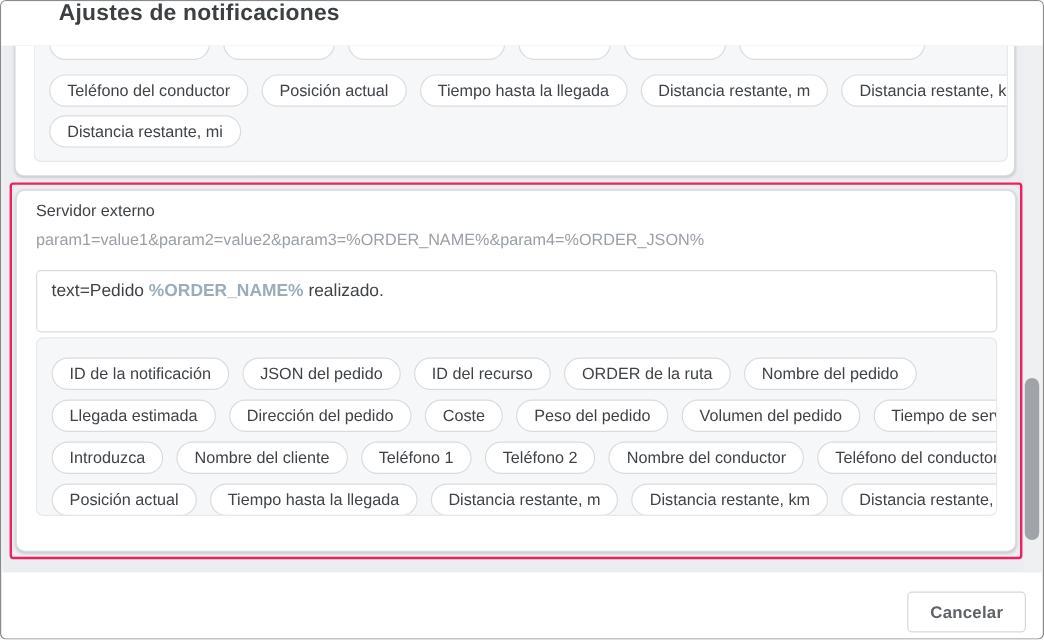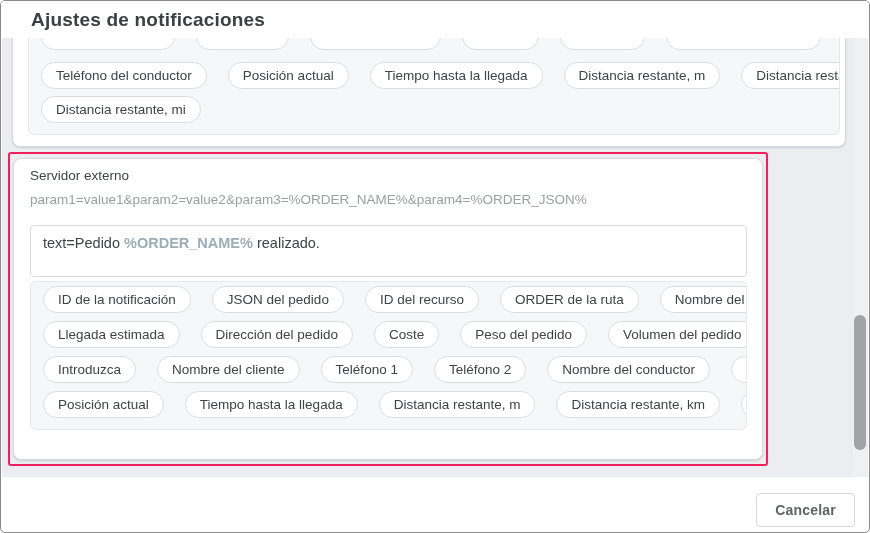--- a/index.html
+++ b/index.html
@@ -6,43 +6,43 @@
   body{width:870px;height:533px;position:relative;font-family:"Liberation Sans",sans-serif;
        -webkit-font-smoothing:antialiased;}
   :root{
     --highlight:#f0205f;
     --save-bg:#4a6572;
     --token:#9badb9;
   }
   .modal{position:absolute;inset:0;background:#fff;border:1px solid #8a8a8a;border-radius:5px;
          overflow:hidden;box-sizing:border-box;}
   
-  .titlebar{height:37px;background:#fff;display:flex;align-items:center;padding-left:30px;}
+  .titlebar{height:37px;background:#fff;display:flex;padding-left:48px;}
   .title{font-size:19px;font-weight:bold;color:#3c4043;letter-spacing:.2px;}
   
   .content{position:absolute;top:37px;left:1px;right:1px;bottom:55px;background:#ebedf0;overflow:hidden;}
   .card{background:#fff;border:1px solid #d8dbde;box-shadow:0 1px 2px rgba(60,64,67,.18);box-sizing:border-box;}
   
   .card-top{position:absolute;top:0;left:10px;width:834px;height:109px;border-top:none;
             border-radius:0 0 8px 8px;}
   .panel{background:#f6f7f8;border:1px solid #e6e8ea;border-radius:6px;box-sizing:border-box;}
   .panel-top{margin:0 5px 0 15px;height:97px;border-top:none;border-radius:0 0 6px 6px;
              overflow:hidden;padding:0 12px;}
-  .chip-row{display:flex;gap:21px;}
+  .chip-row{display:flex;gap:11px;}
   .chip{display:inline-flex;align-items:center;height:27px;padding:0 14px;background:#fff;
         border:1px solid #d9dcdf;border-radius:14px;font-size:13.5px;color:#3f4347;
         white-space:nowrap;box-sizing:border-box;cursor:pointer;}
   .cutoff-row{margin-top:-15px;}
   .chip.cutoff{padding:0;}
   .rows-top{margin-top:12px;}
   .rows-top .chip-row{margin-bottom:7px;}
-  .rows-bottom{margin-top:4px;}
+  .rows-bottom{margin-top:16px;}
   .rows-bottom .chip-row{margin-bottom:8px;}
   
-  .highlight-box{position:absolute;top:114px;left:6px;width:760px;height:314px;
+  .highlight-box{position:absolute;top:114px;left:6px;width:844px;height:314px;
                  border:2px solid var(--highlight);border-radius:3px;box-sizing:border-box;}
   .card-server{margin:4px 3px;height:302px;border-radius:8px;padding:6px 15px 0 16px;}
   .server-label{font-size:13.5px;color:#3f4347;line-height:17px;margin-top:2px;}
   .server-desc{font-size:13.5px;color:#9aa0a6;line-height:22px;margin-top:5px;}
   .params-input{margin-top:14px;height:52px;border:1px solid #d9dcdf;border-radius:4px;
                 background:#fff;box-sizing:border-box;padding:9px 12px;font-size:14.5px;
                 color:#3f4347;cursor:text;}
   .token{color:var(--token);font-weight:bold;}
   .panel-bottom{margin-top:4px;height:149px;padding:0 12px;overflow:hidden;}
   

